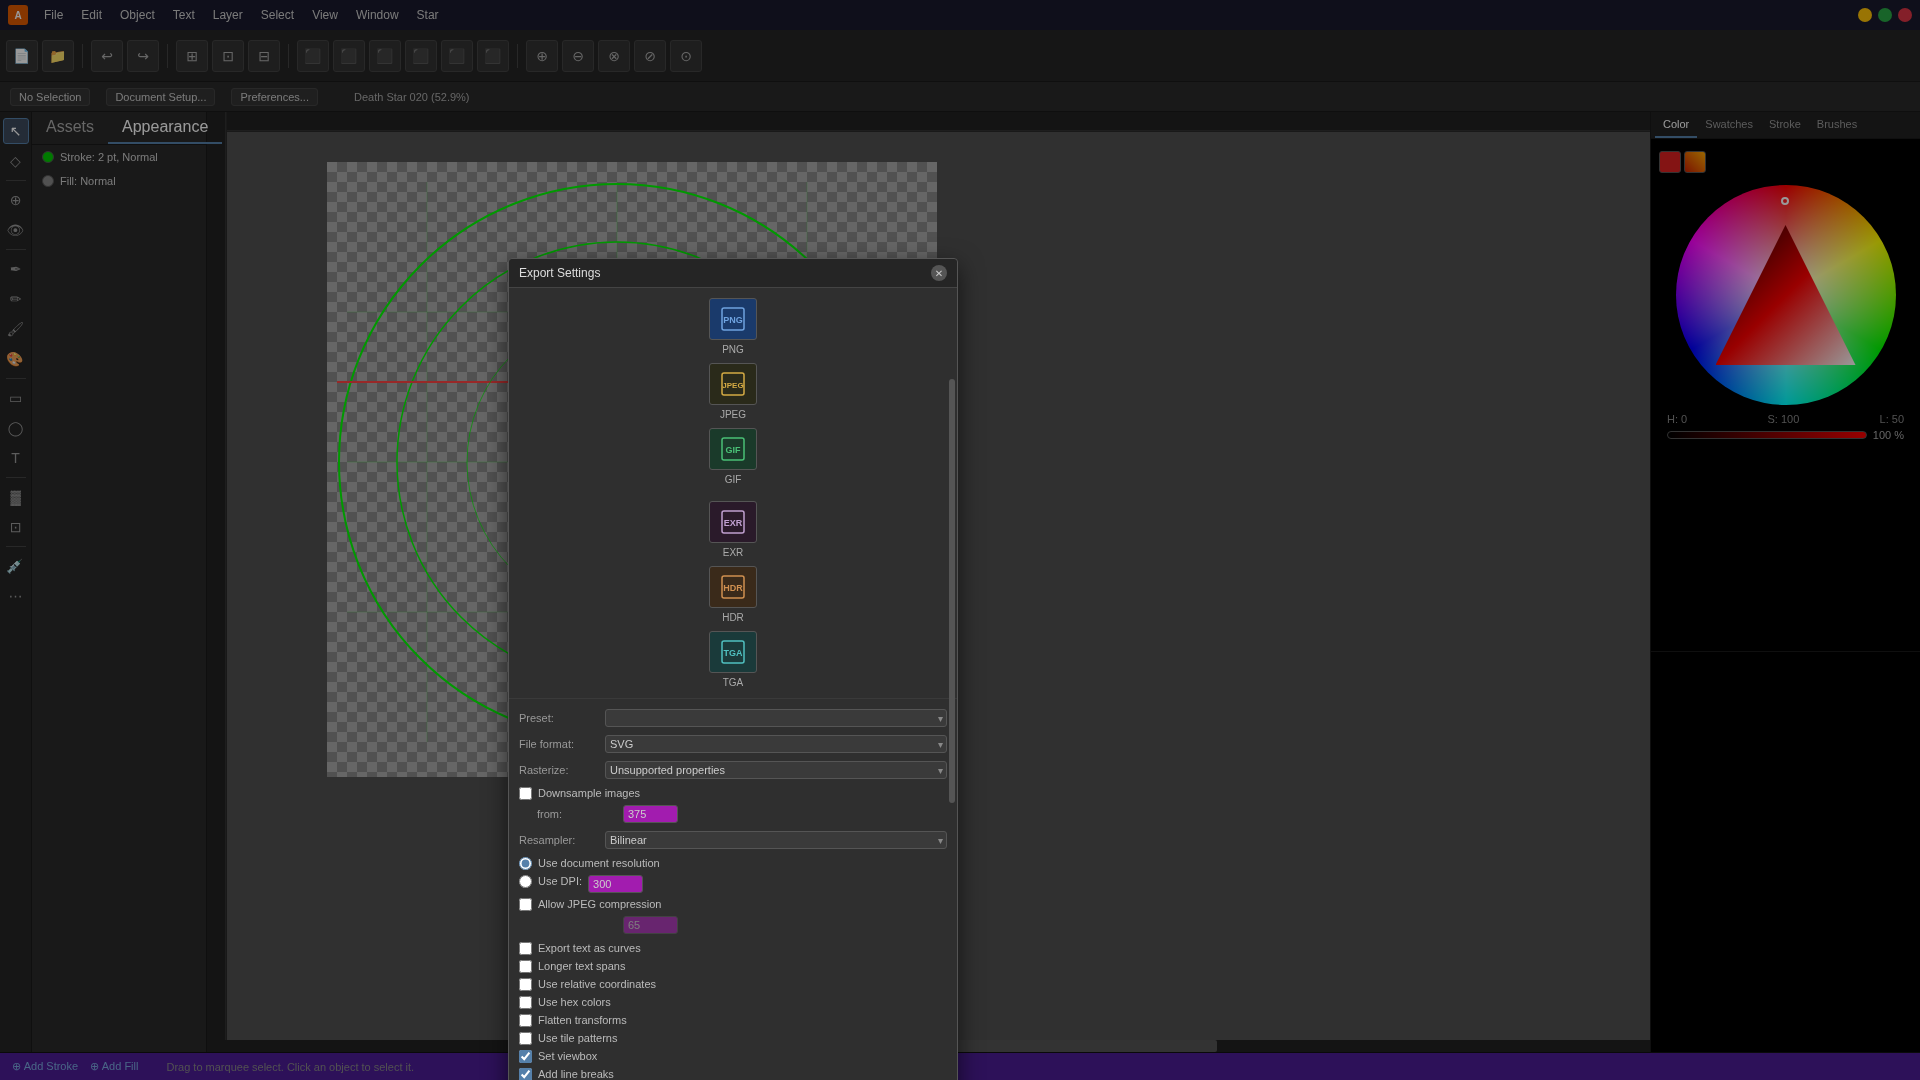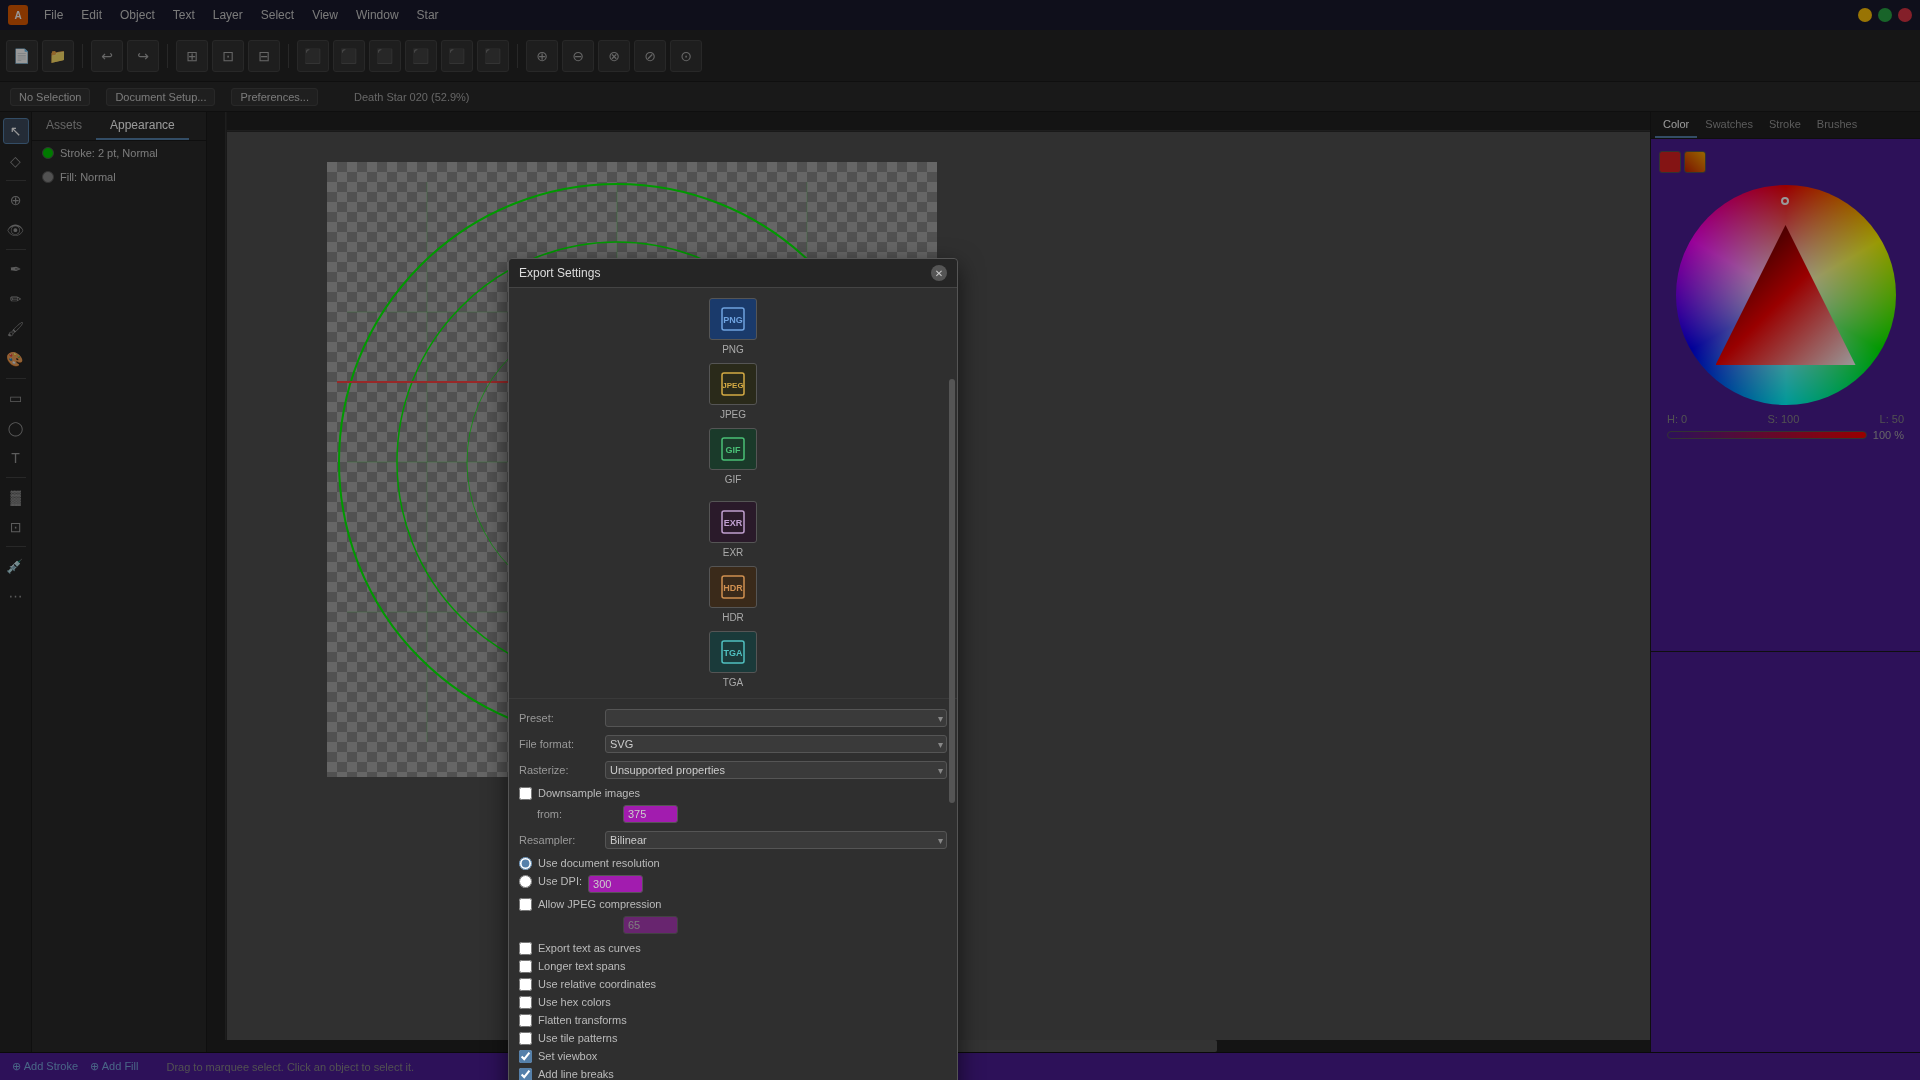--- a/index.html
+++ b/index.html
@@ -163,21 +163,21 @@
       background: #2b2b2b;
       border-right: 1px solid #1a1a1a;
       z-index: 80;
     }
     .left-panel-tabs {
       display: flex;
       border-bottom: 1px solid #1a1a1a;
     }
     .left-panel-tab {
       padding: 6px 14px;
-      font-size: 12px;
+      font-size: 16px;
       color: #aaa;
       cursor: pointer;
       border-bottom: 2px solid transparent;
     }
     .left-panel-tab.active {
       color: #fff;
       border-bottom-color: #5580aa;
     }
     .appearance-item {
       padding: 6px 10px;
@@ -188,21 +188,21 @@
       width: 12px; height: 12px;
       border-radius: 50%;
     }
 
     
     .right-panel {
       position: absolute;
       top: 112px; right: 0;
       width: 270px;
       bottom: 28px;
-      background: #4c1d95;
+      background: #000000;
       border-left: 1px solid #1a1a1a;
       z-index: 80;
     }
     .right-panel-top {
       height: 540px;
       border-bottom: 1px solid #1a1a1a;
     }
     .right-panel-tabs {
       display: flex;
       background: #222;

